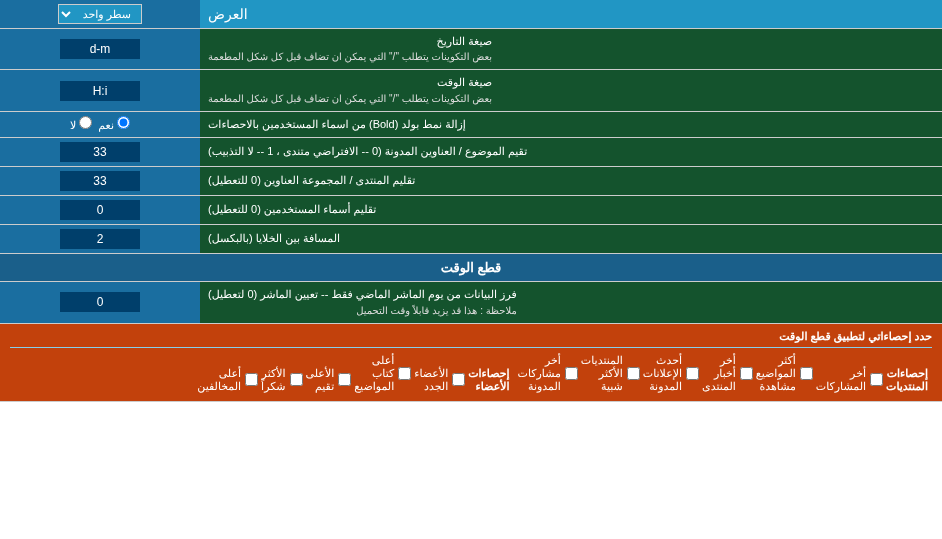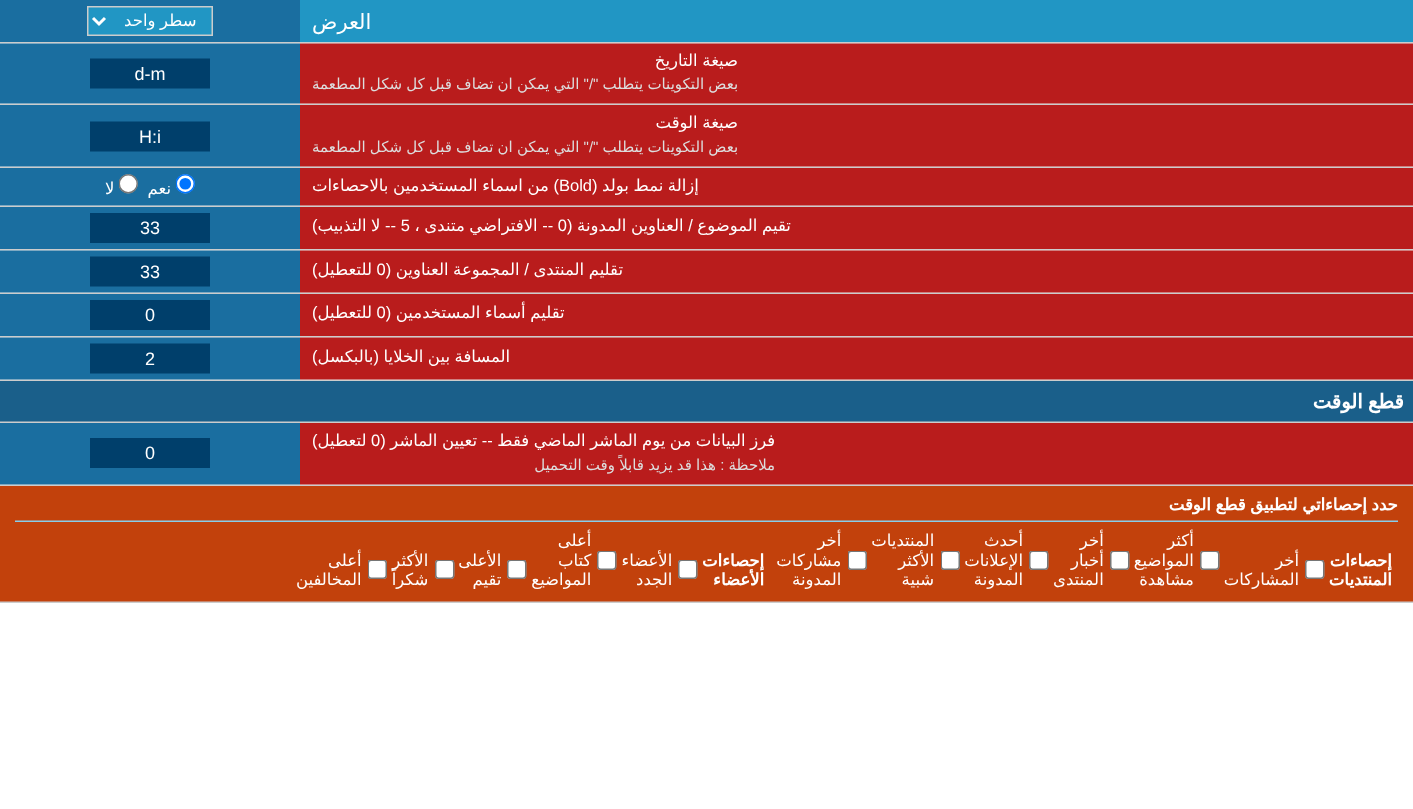--- a/index.html
+++ b/index.html
@@ -9,21 +9,21 @@
       direction: rtl;
       font-size: 12px;
     }
     .row {
       display: flex;
       flex-direction: row;
       width: 100%;
       border-bottom: 1px solid #ccc;
     }
     .label-cell {
-      background: #b91c1c;
+      background: #14532d;
       color: #fff;
       padding: 5px 8px;
       flex: 1;
       text-align: right;
       display: flex;
       align-items: center;
       justify-content: flex-end;
       font-size: 11px;
       line-height: 1.4;
     }
@@ -42,20 +42,21 @@
       color: #fff;
       border: none;
       padding: 3px 6px;
       width: 90%;
       text-align: center;
       font-size: 12px;
     }
     .section-header {
       background: #1a5f8a;
       color: #fff;
+      text-align: center;
       padding: 6px;
       font-weight: bold;
       font-size: 13px;
       width: 100%;
       border-bottom: 1px solid #ccc;
     }
     .radio-cell {
       display: flex;
       align-items: center;
       gap: 6px;
@@ -202,21 +203,21 @@
       <input type="radio" name="bold_remove" checked="" style=""> نعم
     </label>
     <label class="radio-label">
       <input type="radio" name="bold_remove" style=""> لا
     </label>
   </div>
 </div>
 
 <div class="row">
   <div class="label-cell">
-    <span>تقيم الموضوع / العناوين المدونة (0 -- الافتراضي متندى ، 5 -- لا التذبيب)</span>
+    <span>تقيم الموضوع / العناوين المدونة (0 -- الافتراضي متندى ، 1 -- لا التذبيب)</span>
   </div>
   <div class="input-cell">
     <input type="text" class="narrow" value="33" style="">
   </div>
 </div>
 
 <div class="row">
   <div class="label-cell">
     <span>تقليم المنتدى / المجموعة العناوين (0 للتعطيل)</span>
   </div>

